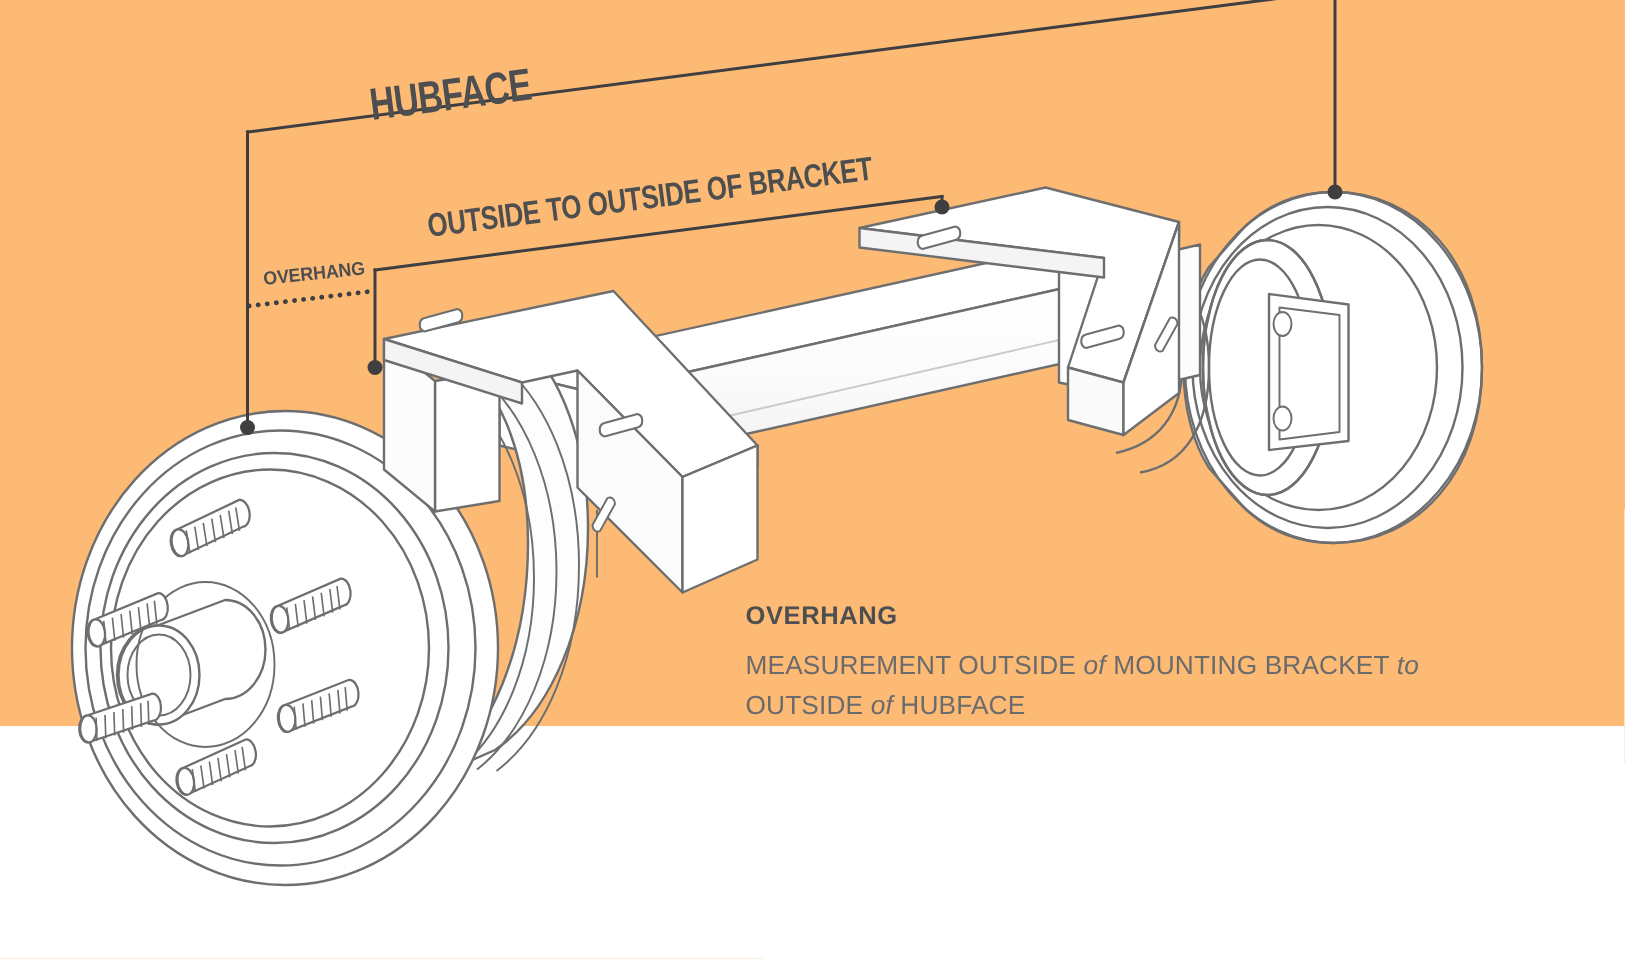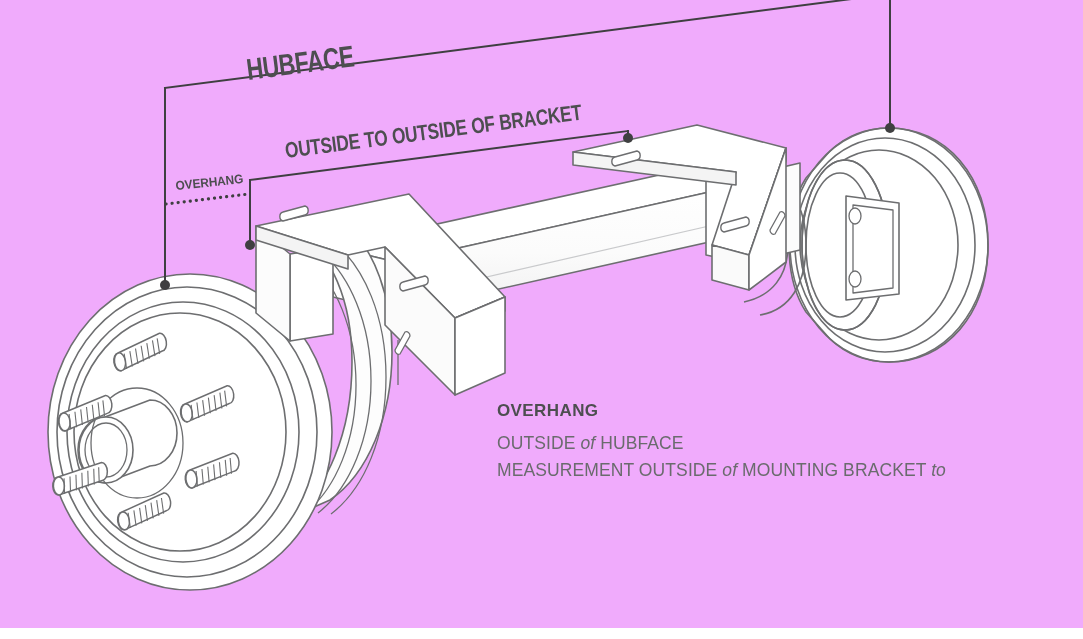--- a/index.html
+++ b/index.html
@@ -2,21 +2,21 @@
 <html><head>
 <meta charset="utf-8">
 <title>Trailer Axle Overhang Measurement Diagram</title>
 <style>
   html,body{margin:0;padding:0;background:#ffffff;}
   body{
     width:1083px;height:639px;overflow:hidden;position:relative;
     font-family:"Liberation Sans", sans-serif;
     -webkit-font-smoothing:antialiased;
   }
-  #stage{position:absolute;inset:0;width:1083px;height:628px;background:#f0abfc;}
+  #stage{position:absolute;inset:0;width:1083px;height:484px;background:#fdba74;}
   svg{display:block;}
 
   
   .caption{
     position:absolute; left:497px; top:402px; width:470px;
     color:#58595b;
   }
   .caption-title{
     font-size:17px; font-weight:bold; letter-spacing:.4px;
     color:#4d4e50; line-height:1.1; margin:0 0 9px 0;
@@ -216,21 +216,21 @@
 
       <text x="176" y="190" transform="rotate(-6 176 190)" fill="#4d4e50" font-family="'Liberation Sans', sans-serif" font-size="12.5" font-weight="bold" style="letter-spacing:-0.1px;" textLength="68" lengthAdjust="spacingAndGlyphs">OVERHANG</text>
     </g>
 
   </svg>
 
   <div class="caption">
     <div class="caption-title">OVERHANG</div>
 
     <div class="caption-line">
+      <span>MEASUREMENT OUTSIDE </span><em>of</em><span> MOUNTING BRACKET </span><em>to</em>
+    </div>
+
+    <div class="caption-line">
       <span>OUTSIDE </span><em>of</em><span> HUBFACE</span>
     </div>
-
-    <div class="caption-line">
-      <span>MEASUREMENT OUTSIDE </span><em>of</em><span> MOUNTING BRACKET </span><em>to</em>
-    </div>
   </div>
 
 </div>
 
 </body></html>

